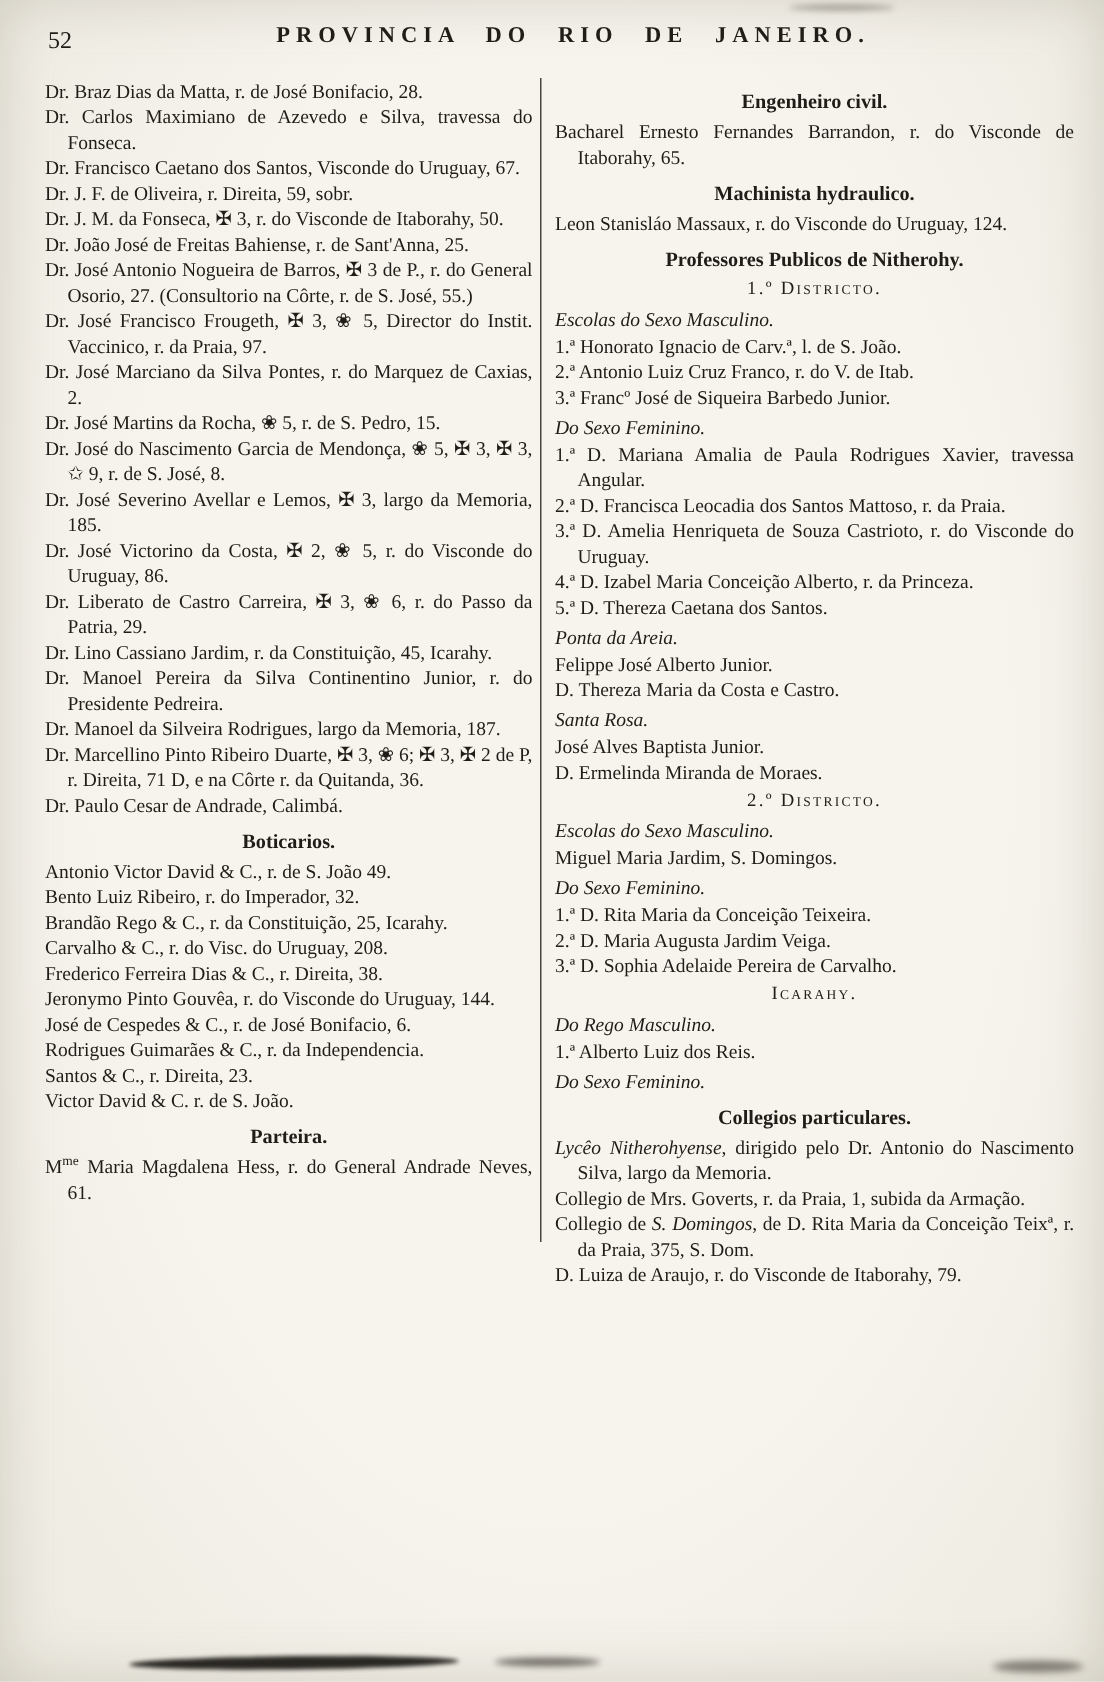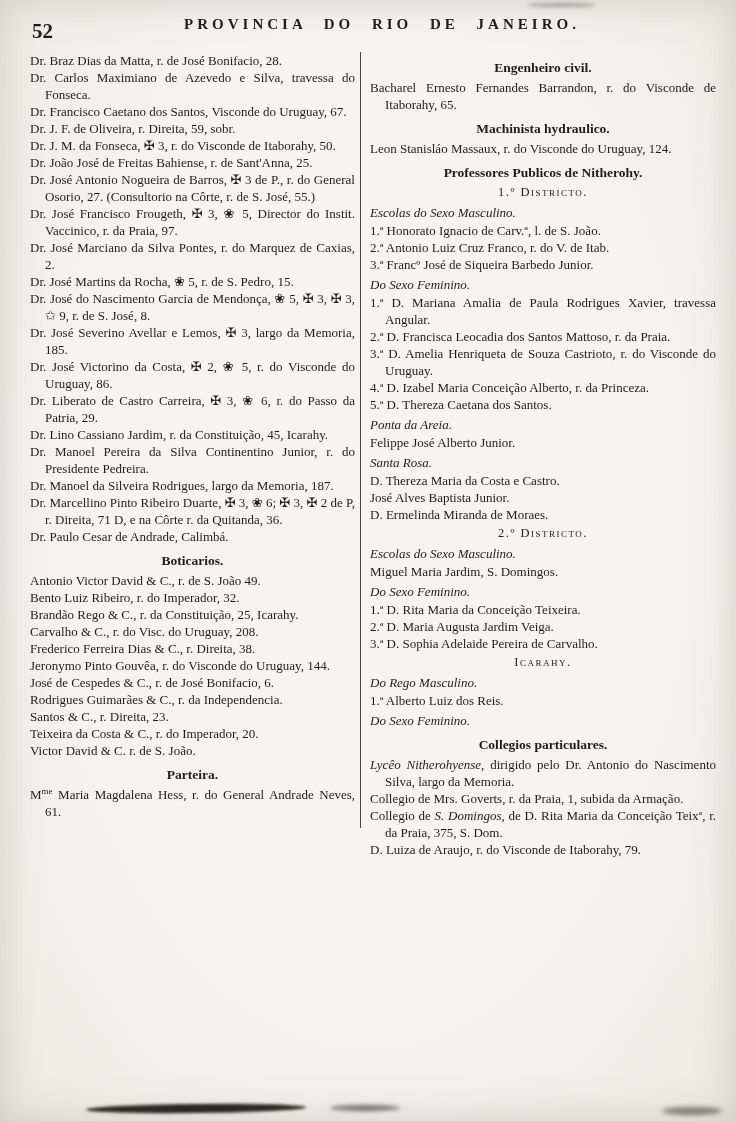--- a/index.html
+++ b/index.html
@@ -9,21 +9,21 @@
     font-family:"Liberation Serif","DejaVu Serif",serif;
     color:#201d19;
   }
   .page{
     position:relative;width:736px;height:1121px;box-sizing:border-box;
     padding:16px 20px 0 30px;
     background:radial-gradient(ellipse at 50% 45%, #f7f4ee 55%, #edeae1 100%);
     box-shadow:inset 0 0 40px rgba(120,110,90,.25);
   }
   .header{position:relative;height:28px;margin-bottom:8px;}
-  .pagenum{position:absolute;left:2px;top:3px;font-weight:bold;font-size:21px;}
+  .pagenum{position:absolute;left:2px;top:3px;font-weight:normal;font-size:16px;}
   .title{display:block;text-align:center;font-weight:bold;font-size:15px;letter-spacing:4px;word-spacing:10px;padding-left:18px;}
   .content{display:flex;align-items:stretch;font-family:Liberation Serif, serif;}
   .col{box-sizing:border-box;}
   .col-left{width:330px;padding-right:5px;}
   .divider{width:1px;background:#4a453d;margin:0 5px 30px 0;}
   .col-right{flex:1;padding-left:4px;}
   .blk{margin:0;font-size:13px;line-height:17px;}
   .entry{padding-left:15px;text-indent:-15px;text-align:justify;}
   .section-heading{text-align:center;font-weight:bold;font-size:13.5px;margin:7px 0 3px;}
   .district-heading{text-align:center;font-variant:small-caps;letter-spacing:1.5px;font-size:12.5px;margin:2px 0 1px;}
@@ -69,21 +69,20 @@
         <p class="blk section-heading">Boticarios.</p>
         <p class="blk entry">Antonio Victor David &amp; C., r. de S. João 49.</p>
         <p class="blk entry">Bento Luiz Ribeiro, r. do Imperador, 32.</p>
         <p class="blk entry">Brandão Rego &amp; C., r. da Constituição, 25, Icarahy.</p>
         <p class="blk entry">Carvalho &amp; C., r. do Visc. do Uruguay, 208.</p>
         <p class="blk entry">Frederico Ferreira Dias &amp; C., r. Direita, 38.</p>
         <p class="blk entry">Jeronymo Pinto Gouvêa, r. do Visconde do Uruguay, 144.</p>
         <p class="blk entry">José de Cespedes &amp; C., r. de José Bonifacio, 6.</p>
         <p class="blk entry">Rodrigues Guimarães &amp; C., r. da Independencia.</p>
         <p class="blk entry">Santos &amp; C., r. Direita, 23.</p>
-        <p class="blk entry">Teixeira da Costa &amp; C., r. do Imperador, 20.</p>
         <p class="blk entry">Victor David &amp; C. r. de S. João.</p>
         <p class="blk section-heading">Parteira.</p>
         <p class="blk entry"><span>M</span><sup>me</sup><span> Maria Magdalena Hess, r. do General Andrade Neves, 61.</span></p>
       </div>
     <div class="divider"></div>
     <div class="col col-right">
         <p class="blk section-heading">Engenheiro civil.</p>
         <p class="blk entry">Bacharel Ernesto Fernandes Barrandon, r. do Visconde de Itaborahy, 65.</p>
         <p class="blk section-heading">Machinista hydraulico.</p>
         <p class="blk entry">Leon Stanisláo Massaux, r. do Visconde do Uruguay, 124.</p>
@@ -94,22 +93,22 @@
         <p class="blk entry">2.ª Antonio Luiz Cruz Franco, r. do V. de Itab.</p>
         <p class="blk entry">3.ª Francº José de Siqueira Barbedo Junior.</p>
         <p class="blk italic-heading">Do Sexo Feminino.</p>
         <p class="blk entry">1.ª D. Mariana Amalia de Paula Rodrigues Xavier, travessa Angular.</p>
         <p class="blk entry">2.ª D. Francisca Leocadia dos Santos Mattoso, r. da Praia.</p>
         <p class="blk entry">3.ª D. Amelia Henriqueta de Souza Castrioto, r. do Visconde do Uruguay.</p>
         <p class="blk entry">4.ª D. Izabel Maria Conceição Alberto, r. da Princeza.</p>
         <p class="blk entry">5.ª D. Thereza Caetana dos Santos.</p>
         <p class="blk italic-heading">Ponta da Areia.</p>
         <p class="blk entry">Felippe José Alberto Junior.</p>
+        <p class="blk entry">D. Thereza Maria da Costa e Castro.</p>
         <p class="blk italic-heading">Santa Rosa.</p>
-        <p class="blk entry">D. Thereza Maria da Costa e Castro.</p>
         <p class="blk entry">José Alves Baptista Junior.</p>
         <p class="blk entry">D. Ermelinda Miranda de Moraes.</p>
         <p class="blk district-heading">2.º Districto.</p>
         <p class="blk italic-heading">Escolas do Sexo Masculino.</p>
         <p class="blk entry">Miguel Maria Jardim, S. Domingos.</p>
         <p class="blk italic-heading">Do Sexo Feminino.</p>
         <p class="blk entry">1.ª D. Rita Maria da Conceição Teixeira.</p>
         <p class="blk entry">2.ª D. Maria Augusta Jardim Veiga.</p>
         <p class="blk entry">3.ª D. Sophia Adelaide Pereira de Carvalho.</p>
         <p class="blk district-heading">Icarahy.</p>

